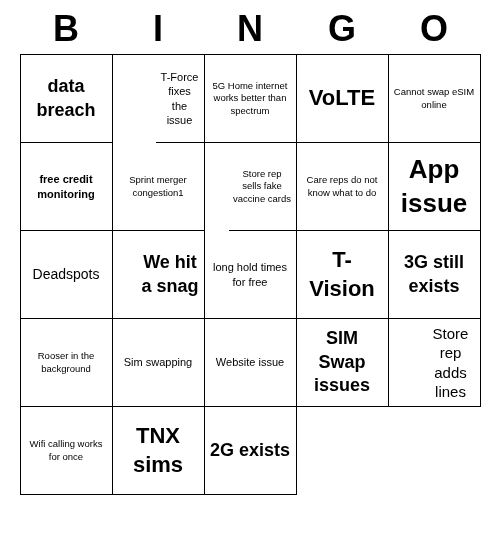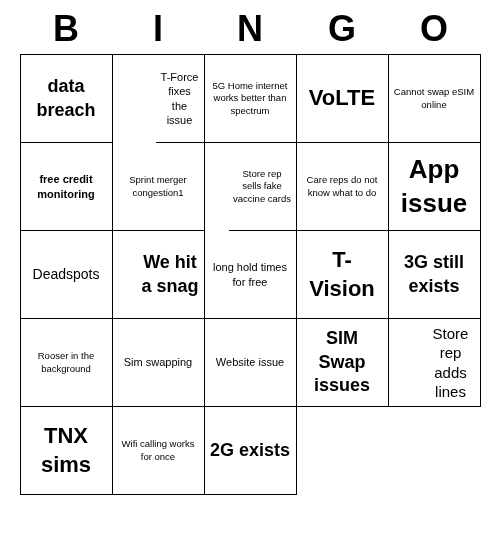--- a/index.html
+++ b/index.html
@@ -79,16 +79,16 @@
     <div class="bingo-cell" style="font-size: 14px;">Deadspots</div>
     <div class="bingo-cell" style="font-size: 18px; font-weight: bold; padding-left: 28px;">We hit a snag</div>
     <div class="bingo-cell" style="font-size: 11px;">long hold times for free</div>
     <div class="bingo-cell" style="font-size: 22px; font-weight: bold;">T-Vision</div>
     <div class="bingo-cell" style="font-size: 18px; font-weight: bold;">3G still exists</div>
     <div class="bingo-cell" style="font-size: 9.5px;">Rooser in the background</div>
     <div class="bingo-cell" style="font-size: 11px;">Sim swapping</div>
     <div class="bingo-cell" style="font-size: 11px;">Website issue</div>
     <div class="bingo-cell" style="font-size: 18px; font-weight: bold;">SIM Swap issues</div>
     <div class="bingo-cell" style="font-size: 15px; padding-left: 37px;">Store rep adds lines</div>
+    <div class="bingo-cell" style="font-size: 9.5px;">Wifi calling works for once</div>
     <div class="bingo-cell" style="font-size: 22px; font-weight: bold;">TNX sims</div>
-    <div class="bingo-cell" style="font-size: 9.5px;">Wifi calling works for once</div>
     <div class="bingo-cell" style="font-size: 18px; font-weight: bold;">2G exists</div>
   </div>
 
 </body></html>

